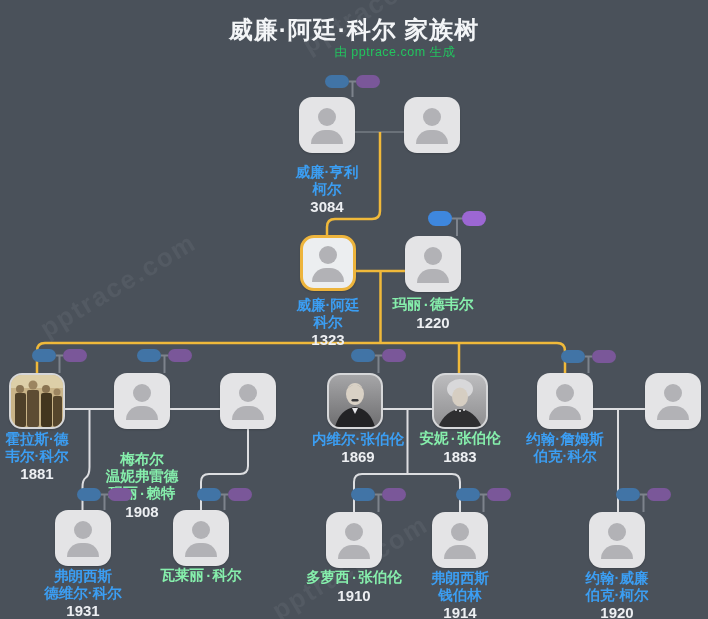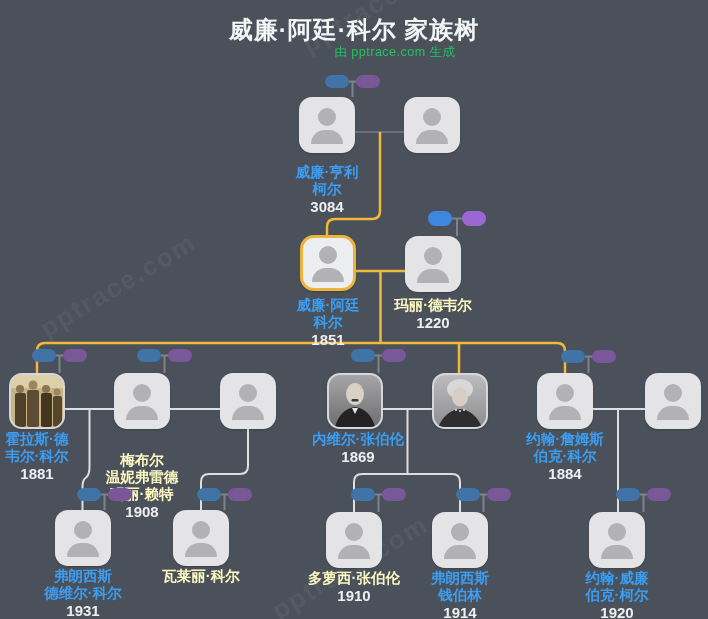--- a/index.html
+++ b/index.html
@@ -31,21 +31,21 @@
   .node.highlight{
     box-sizing:border-box;border:3px solid #edb43c;border-radius:14px;background:#eceef0;
   }
   .node.highlight .head{left:16px;top:8px;}
   .node.highlight .torso{left:9px;top:30px;}
   .node.photo{overflow:hidden;box-sizing:border-box;border:2px solid #d6d7d9;}
   .node.photo svg{display:block;}
   .plabel{position:absolute;width:132px;text-align:center;pointer-events:none;}
   .plabel .name{font-size:14.5px;font-weight:bold;line-height:17px;white-space:pre-line;}
   .plabel .name.male{color:#3b9ef3;}
-  .plabel .name.female{color:#fef9c3;}
+  .plabel .name.female{color:#86efac;font-family:Liberation Mono, monospace;}
   .plabel .year{font-size:15px;font-weight:600;line-height:17px;color:#edeff2;}
   .pair{position:absolute;width:55px;height:13px;}
   .pill{position:absolute;top:0;width:24px;height:13px;border-radius:6.5px;}
   .pill.m{left:0;background:#4174a6;}
   .pill.f{left:31px;background:#7a5799;}
   .pair.bright{width:58px;height:15px;}
   .pair.bright .pill{width:24px;height:15px;border-radius:7.5px;}
   .pair.bright .pill.m{background:#3e87de;}
   .pair.bright .pill.f{left:34px;background:#9c67d3;}
 </style>
@@ -130,21 +130,21 @@
   </div>
   <div class="node" style="left:405px;top:236px;">
     <div class="sil">
       <div class="head"></div>
       <div class="torso"></div>
     </div>
   </div>
   <div class="plabel" style="left:262px;top:297px;">
     <div class="name male">威廉·阿廷
 科尔</div>
-    <div class="year">1851</div>
+    <div class="year">1323</div>
   </div>
   <div class="plabel" style="left:367px;top:297px;">
     <div class="name female">玛丽·德韦尔</div>
     <div class="year">1220</div>
   </div>
 
   <div class="pair" style="left:32px;top:349px;">
     <div class="pill m"></div>
     <div class="pill f"></div>
   </div>
@@ -241,24 +241,27 @@
   <div class="plabel" style="left:76px;top:452px;">
     <div class="name female">梅布尔
 温妮弗雷德
 玛丽·赖特</div>
     <div class="year">1908</div>
   </div>
   <div class="plabel" style="left:292px;top:431px;">
     <div class="name male">内维尔·张伯伦</div>
     <div class="year">1869</div>
   </div>
+  <div class="plabel" style="left:394px;top:431px;">
+    <div class="name female">安妮·张伯伦</div>
+    <div class="year">1883</div>
+  </div>
   <div class="plabel" style="left:499px;top:431px;">
     <div class="name male">约翰·詹姆斯
 伯克·科尔</div>
-    <div class="year">1884</div>
   </div>
 
   <div class="pair" style="left:77px;top:488px;">
     <div class="pill m"></div>
     <div class="pill f"></div>
   </div>
   <div class="pair" style="left:197px;top:488px;">
     <div class="pill m"></div>
     <div class="pill f"></div>
   </div>

